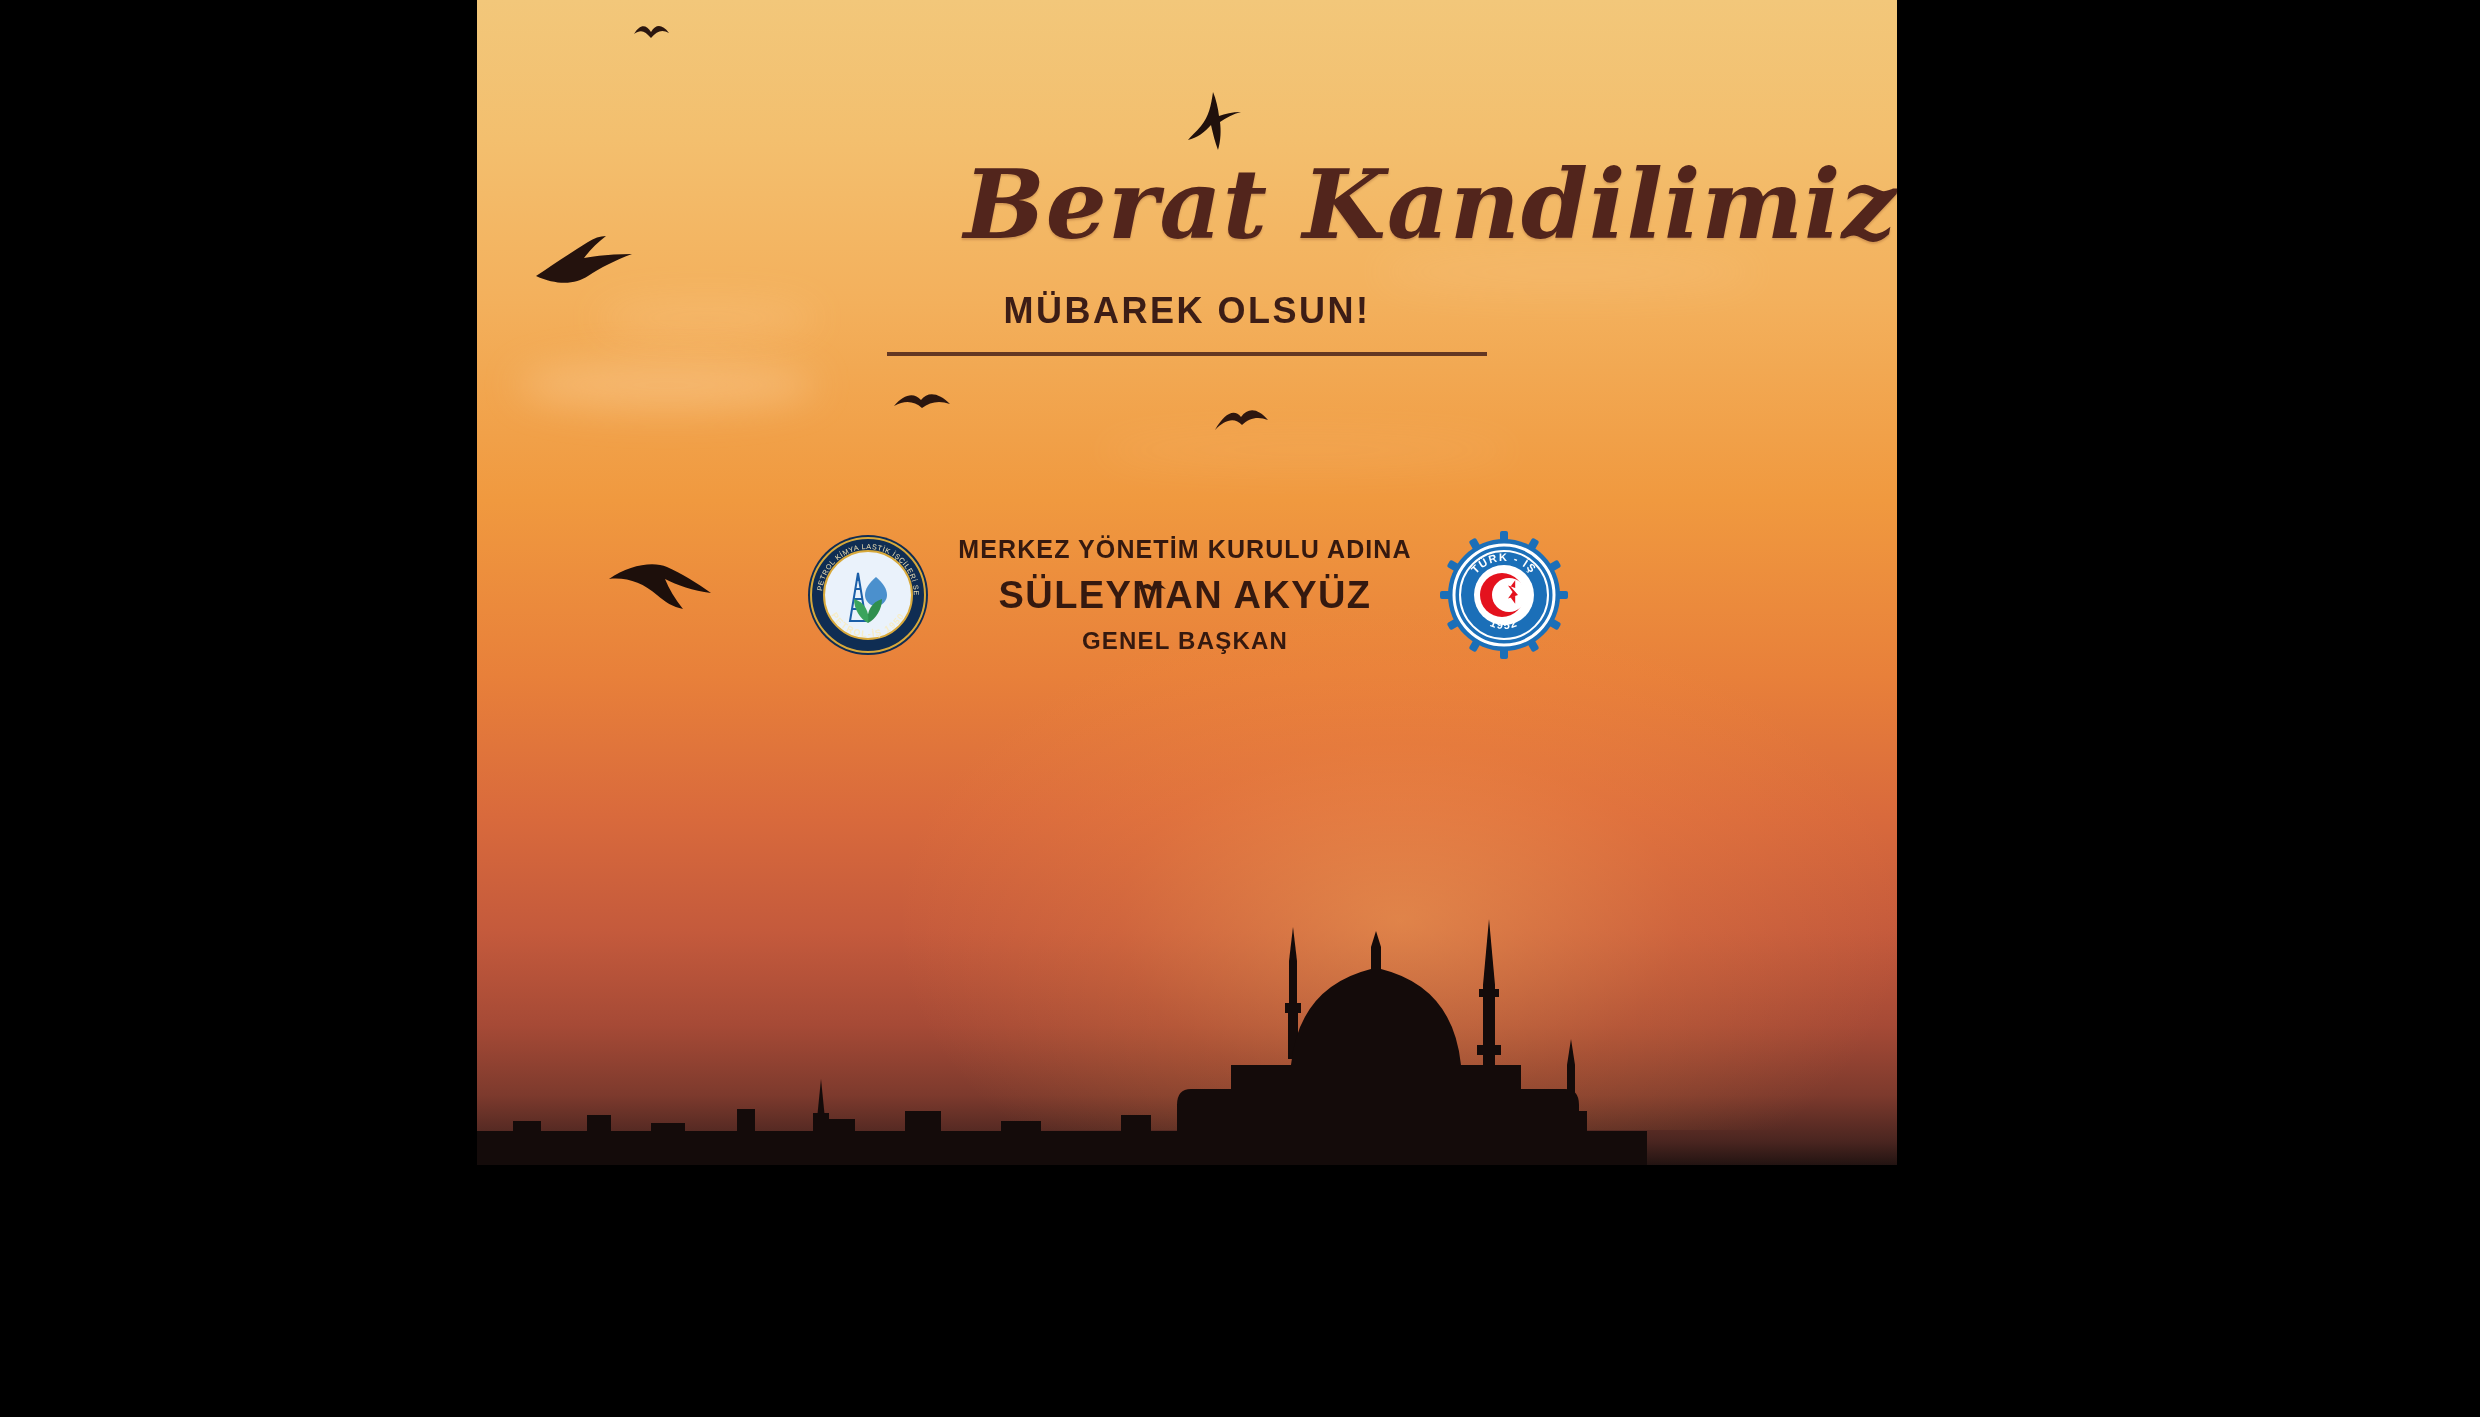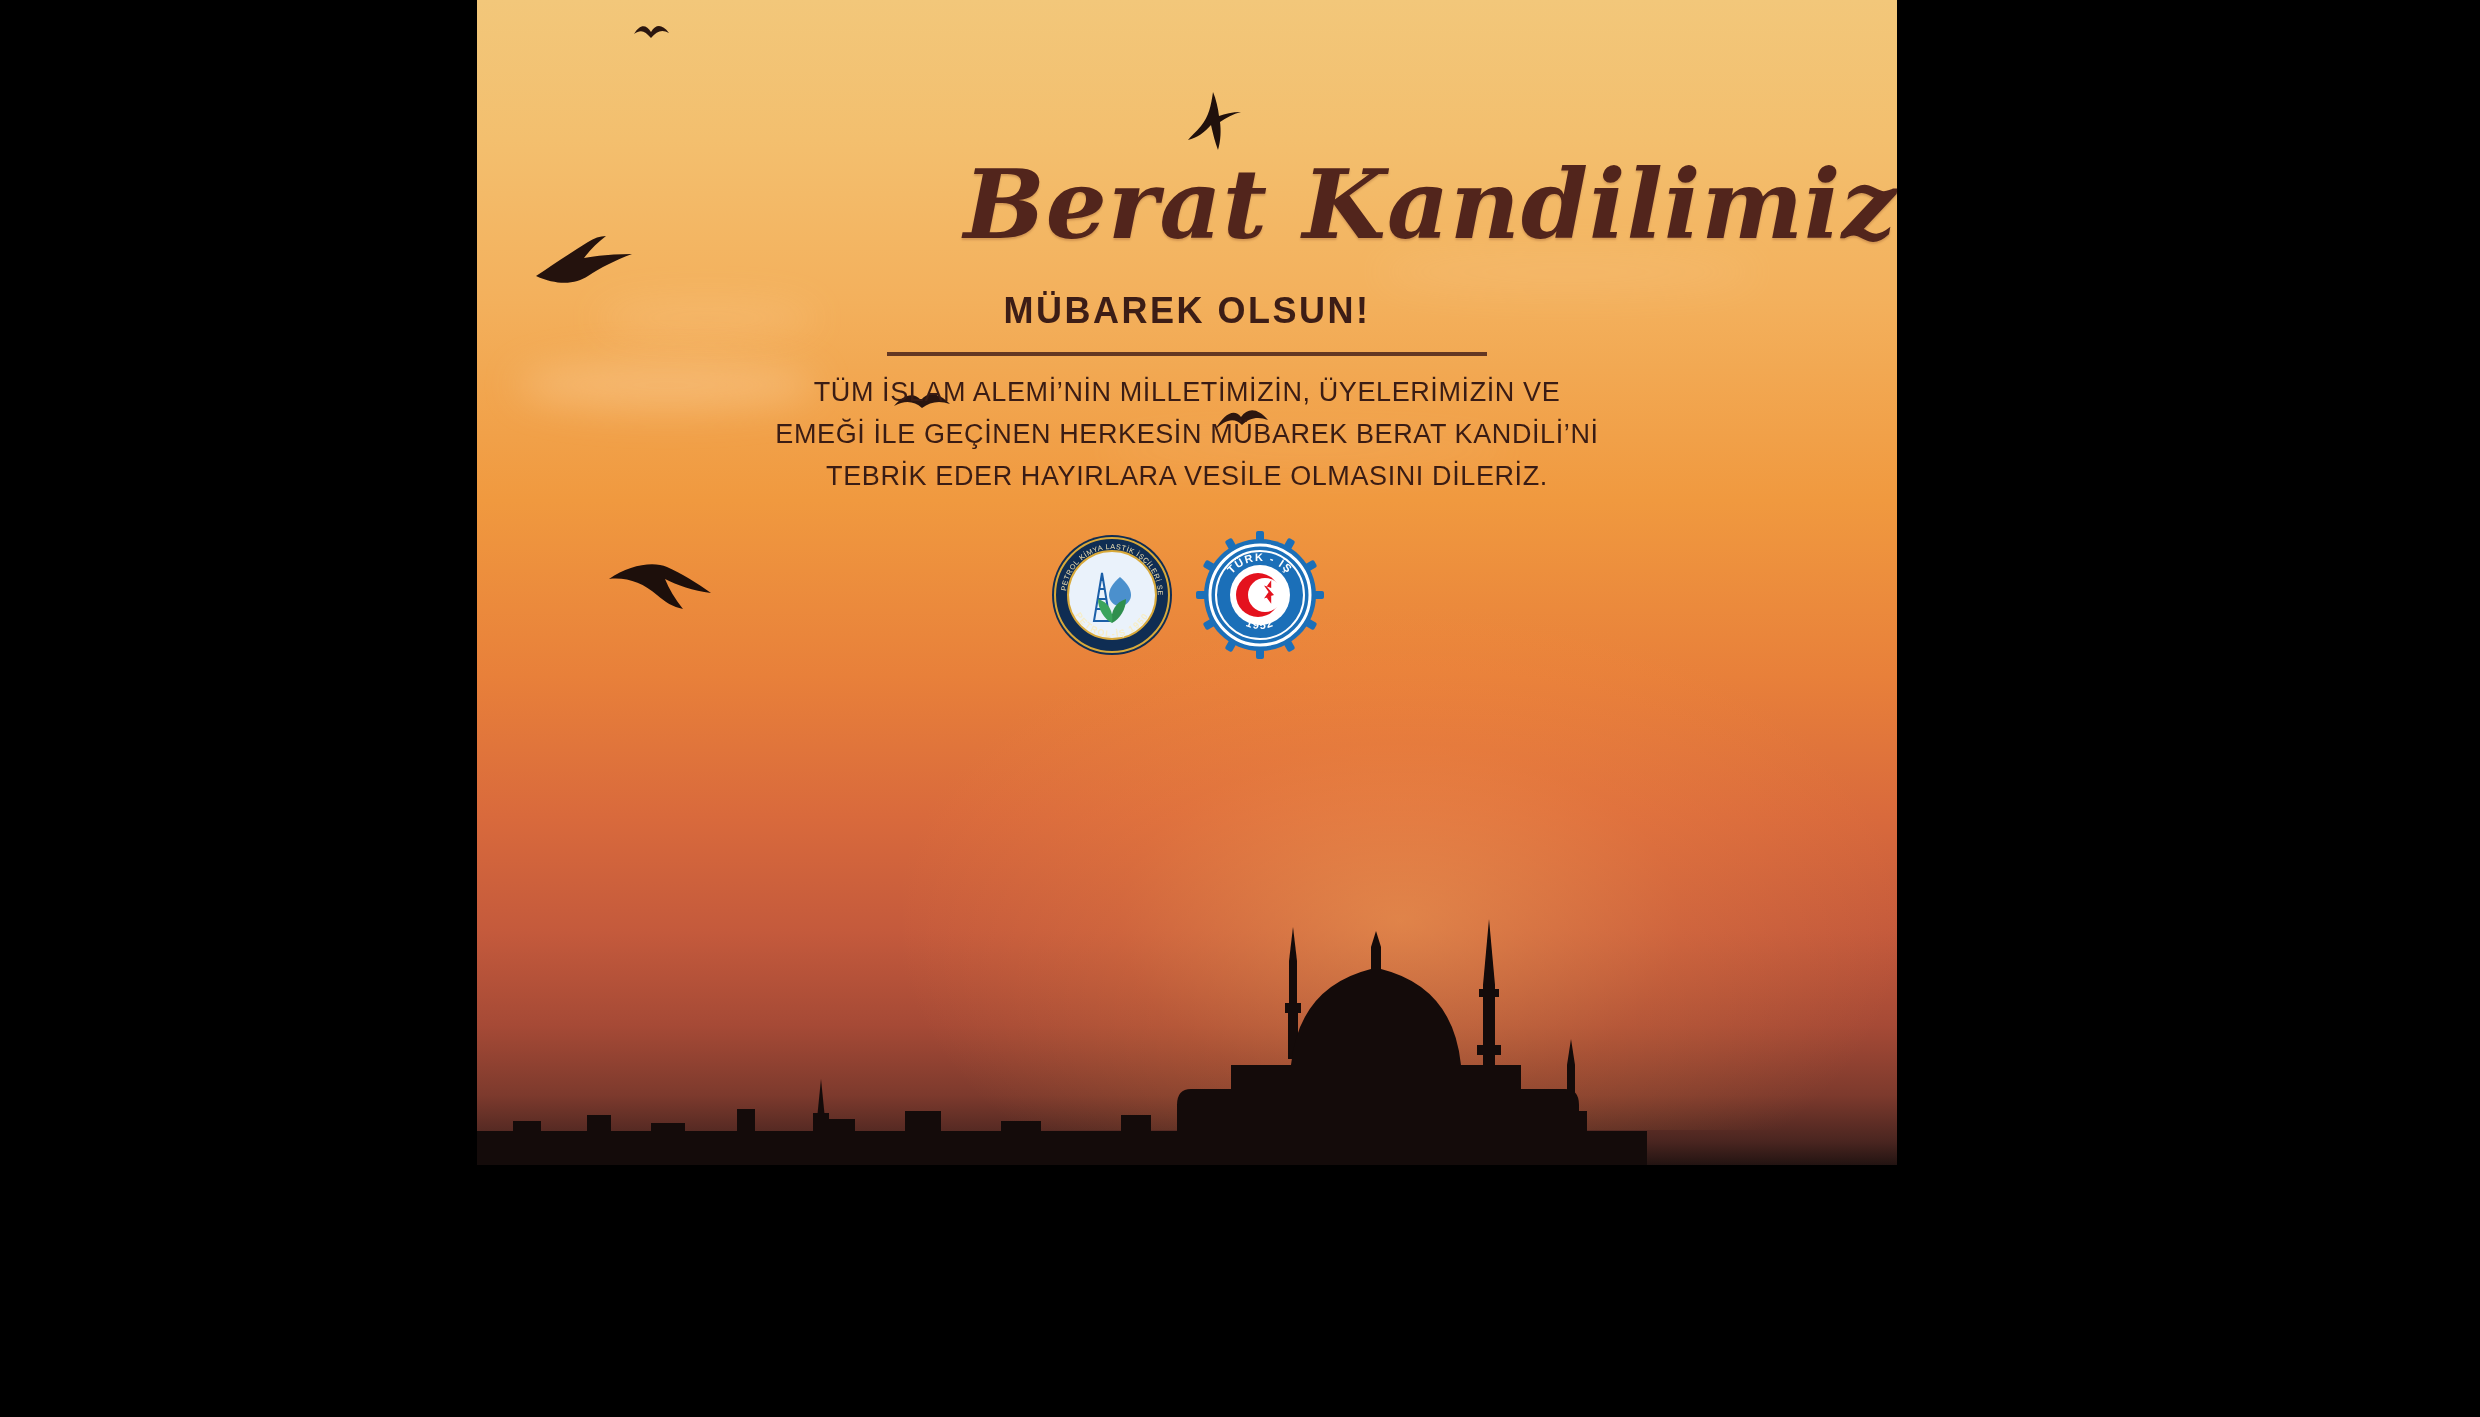--- a/index.html
+++ b/index.html
@@ -201,21 +201,20 @@
     <svg class="bird" style="left:130px; top:555px;" width="110" height="62" viewBox="0 0 110 62">
       <path d="M2 24 C20 22, 36 28, 50 40 C58 47, 66 52, 76 54 C68 44, 62 34, 58 24 C70 30, 86 36, 104 38 C90 28, 74 18, 60 12 C46 6, 22 10, 2 24 Z" fill="#1d0f0b"></path>
     </svg>
     <svg class="bird" style="left:660px; top:580px;" width="30" height="14" viewBox="0 0 30 14">
       <path d="M1 10 C7 3, 12 2, 15 7 C18 2, 23 3, 29 9 C23 7, 18 8, 15 11 C12 8, 7 7, 1 10 Z" fill="#33190f"></path>
     </svg>
 
     <div id="headline">Berat Kandilimiz</div>
     <div id="subhead">MÜBAREK OLSUN!</div>
     <div id="divider"></div>
-    <div id="body-text">TÜM İSLAM ALEMİ’NİN MİLLETİMİZİN, ÜYELERİMİZİN VE EMEĞİ İLE GEÇİNEN HERKESİN MÜBAREK BERAT KANDİLİ’Nİ TEBRİK EDER HAYIRLARA VESİLE OLMASINI DİLERİZ.</div>
 
     <div id="signature">
 
       <svg class="logo" width="124" height="124" viewBox="0 0 124 124">
         <defs>
           <path id="arcTop" d="M 16 62 A 46 46 0 0 1 108 62"></path>
           <path id="arcBot" d="M 20 62 A 42 42 0 0 0 104 62"></path>
         </defs>
         <circle cx="62" cy="62" r="60" fill="#0f2d53"></circle>
         <circle cx="62" cy="62" r="57" fill="none" stroke="#d8a93a" stroke-width="2"></circle>
@@ -232,20 +231,25 @@
           <path d="M44 88 L52 40 L60 88 Z"></path>
           <path d="M46 76 L58 76 M47.5 66 L56.5 66 M49 56 L55 56 M50.5 47 L53.5 47"></path>
         </g>
 
         <path d="M70 44 c7 6 11 12 11 18 a11 11 0 0 1 -22 0 c0 -6 4 -12 11 -18 z" fill="#2f7fc4" opacity="0.85"></path>
 
         <path d="M62 90 c8 -4 14 -14 14 -24 c-10 3 -16 12 -14 24 z" fill="#2f8f4e"></path>
         <path d="M62 90 c-8 -4 -14 -14 -14 -24 c10 3 16 12 14 24 z" fill="#3aa45c"></path>
       </svg>
 
+      <div id="sig-text">
+        <div id="sig-line1">MERKEZ YÖNETİM KURULU ADINA</div>
+        <div id="sig-line2">SÜLEYMAN AKYÜZ</div>
+        <div id="sig-line3">GENEL BAŞKAN</div>
+      </div>
 
       <svg class="logo" width="128" height="128" viewBox="0 0 128 128">
         <defs>
           <path id="tiTop" d="M 28 66 A 36 36 0 0 1 100 66"></path>
           <path id="tiBot" d="M 32 66 A 32 32 0 0 0 96 66"></path>
           <g id="cog">
             <circle cx="64" cy="64" r="60" fill="#1b6fb8"></circle>
           </g>
         </defs>
 

